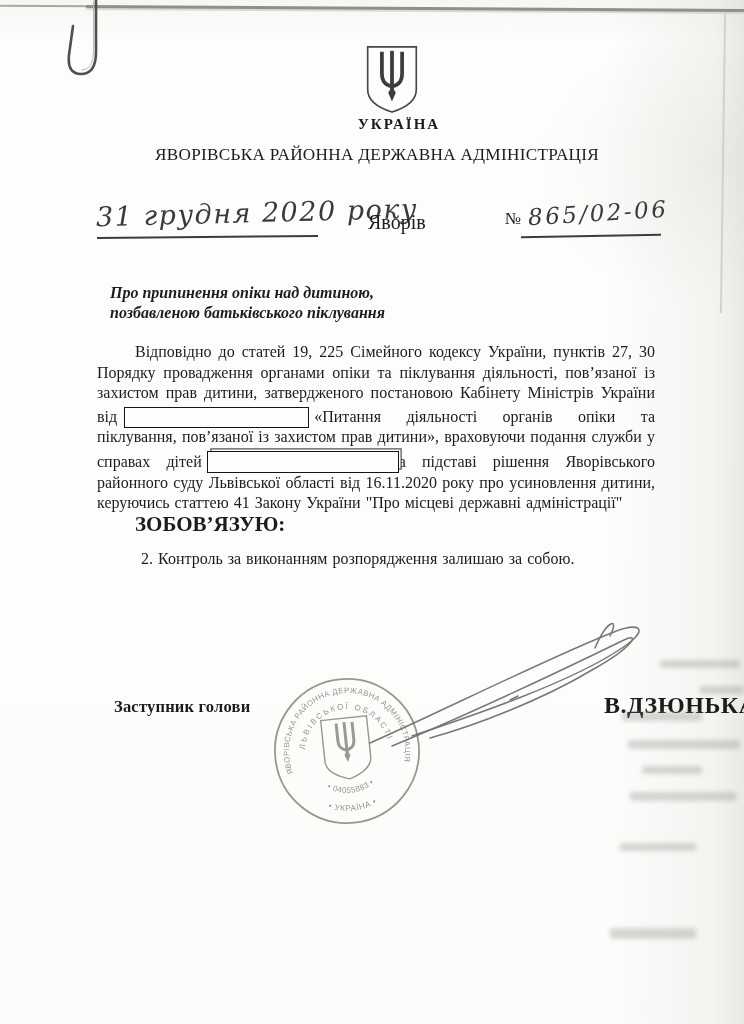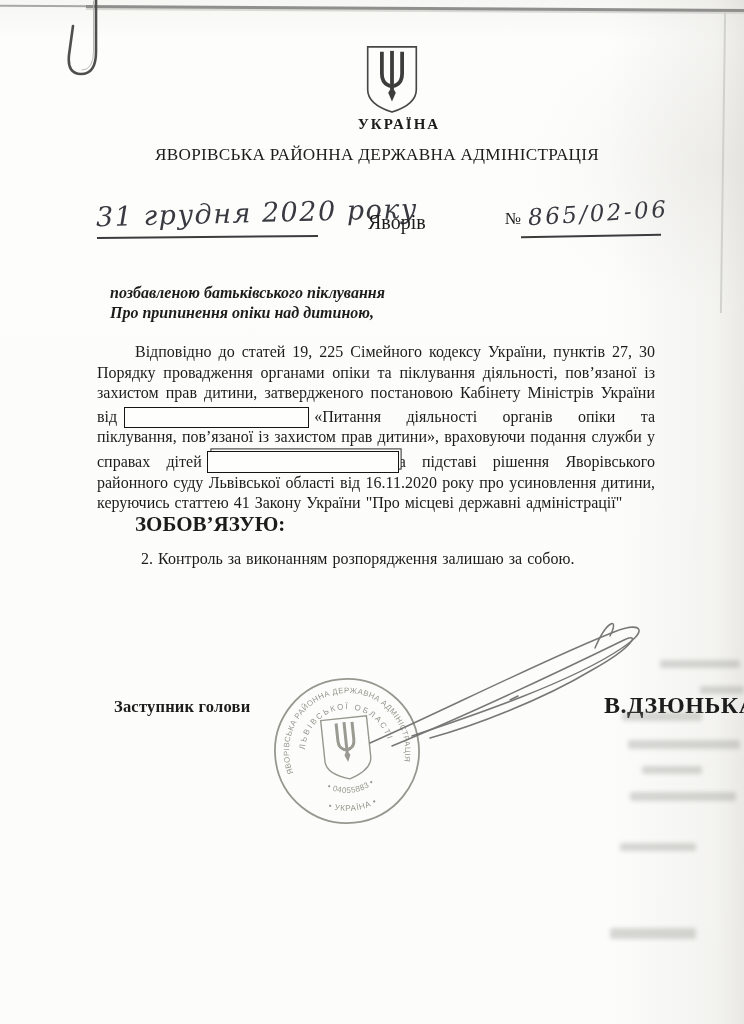--- a/index.html
+++ b/index.html
@@ -92,22 +92,22 @@
   <div class="abs org">ЯВОРІВСЬКА РАЙОННА ДЕРЖАВНА АДМІНІСТРАЦІЯ</div>
 
   <div class="abs hand hw-date">31 грудня 2020 року</div>
   <div class="abs uline uline-date"></div>
   <div class="abs city">Яворів</div>
   <div class="abs numsign">№</div>
   <div class="abs uline uline-num"></div>
   <div class="abs hand hw-num">865/02-06</div>
 
   <div class="abs subject">
+    <span>Про припинення опіки над дитиною,</span>
     <span>позбавленою батьківського піклування</span>
-    <span>Про припинення опіки над дитиною,</span>
   </div>
 
   <div class="abs main-col">
     <p class="indent"><span>Відповідно до статей 19, 225 Сімейного кодексу України, пунктів 27, 30 Порядку провадження органами опіки та піклування діяльності, пов’язаної із захистом прав дитини, затвердженого постановою Кабінету Міністрів України від</span><span class="redaction box1"></span><span>«Питання діяльності органів опіки та піклування, пов’язаної із захистом прав дитини», враховуючи подання служби у справах дітей</span><span class="redaction box2"></span><span>а підставі рішення Яворівського районного суду Львівської області від 16.11.2020 року про усиновлення дитини, керуючись статтею 41 Закону України "Про місцеві державні адміністрації"</span></p>
     <p class="indent heading">ЗОБОВ’ЯЗУЮ:</p>
     <p class="item2">2.  Контроль за виконанням розпорядження залишаю за собою.</p>
   </div>
 
   <div class="abs sig-title">Заступник голови</div>
   <div class="abs sig-name">В.ДЗЮНЬКА</div>

